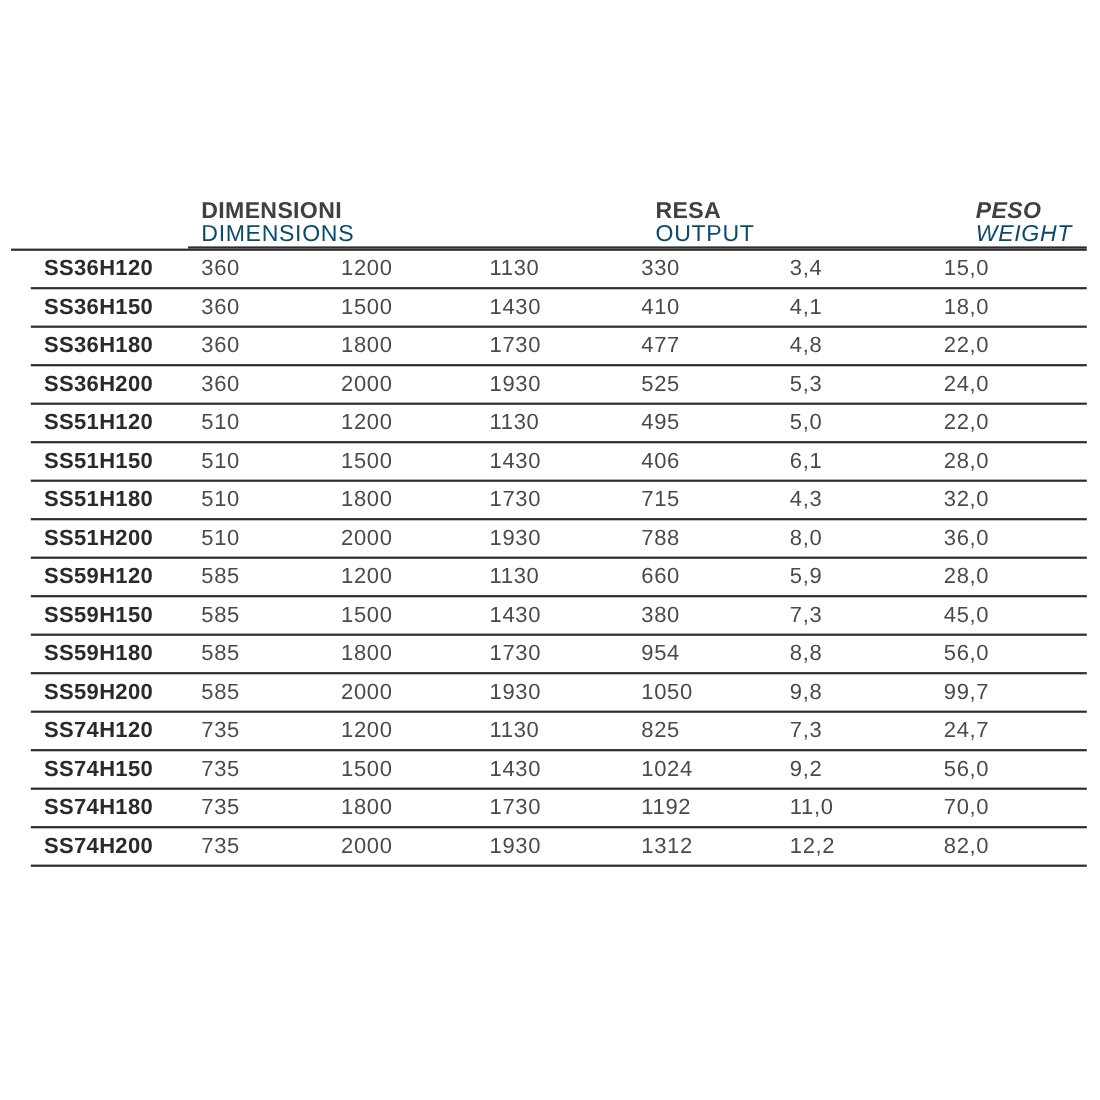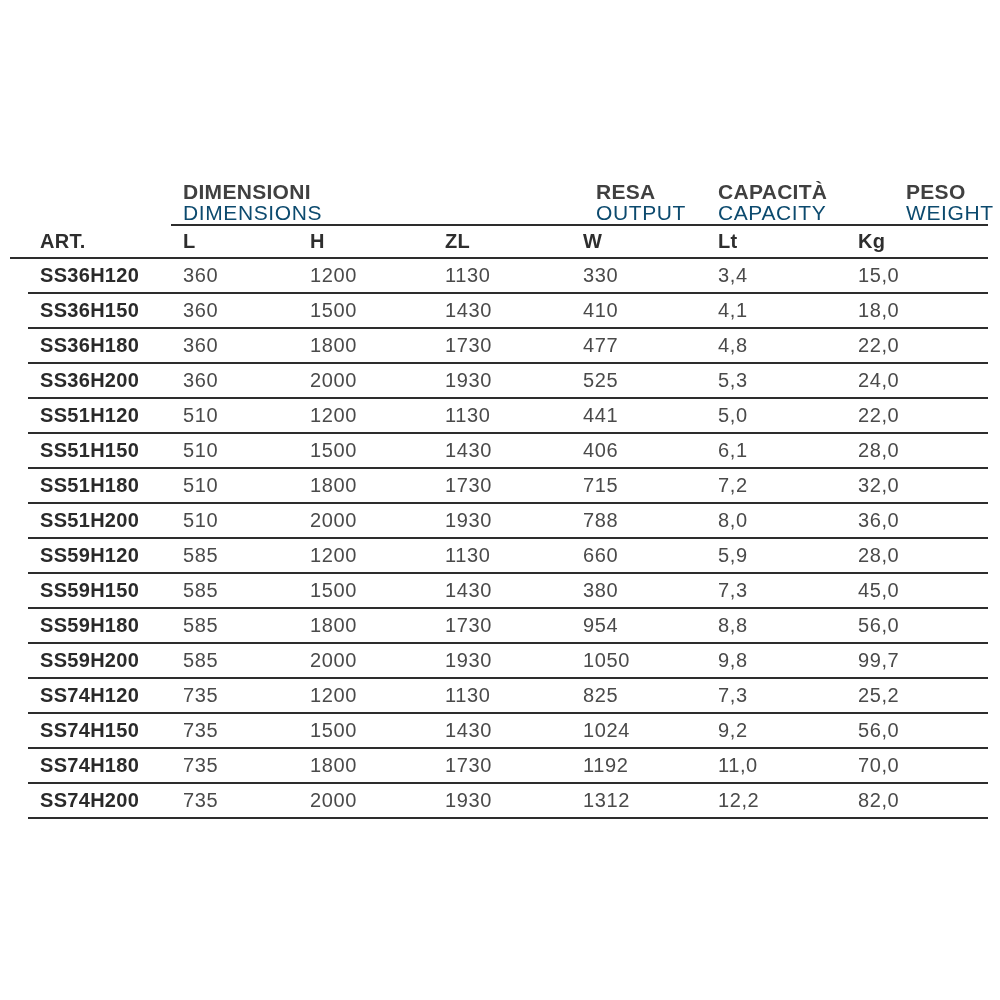--- a/index.html
+++ b/index.html
@@ -28,21 +28,21 @@
   }
   .group-block {
     position: absolute;
     top: 0;
     line-height: 21px;
     white-space: nowrap;
   }
   .group-block.g-dim { left: 155px; }
   .group-block.g-resa { left: 568px; }
   .group-block.g-cap { left: 690px; }
-  .group-block.g-peso { left: 878px; }
+  .group-block.g-peso { left: 859px; font-style: italic; }
   .group-title {
     font-size: 21px;
     font-weight: 700;
     color: #404040;
     letter-spacing: 0.3px;
   }
   .group-sub {
     font-size: 21px;
     font-weight: 400;
     color: #0c4a6e;
@@ -105,40 +105,27 @@
 
     <div class="group-row">
       <div class="group-block g-dim">
         <div class="group-title">DIMENSIONI</div>
         <div class="group-sub">DIMENSIONS</div>
       </div>
       <div class="group-block g-resa">
         <div class="group-title">RESA</div>
         <div class="group-sub">OUTPUT</div>
       </div>
-      <div class="group-block g-cap">
-        <div class="group-title">CAPACITÀ</div>
-        <div class="group-sub">CAPACITY</div>
-      </div>
       <div class="group-block g-peso">
         <div class="group-title">PESO</div>
         <div class="group-sub">WEIGHT</div>
       </div>
     </div>
     <div class="group-line"></div>
 
-    <div class="cols subheader-row">
-      <div class="cell">ART.</div>
-      <div class="cell">L</div>
-      <div class="cell">H</div>
-      <div class="cell">ZL</div>
-      <div class="cell">W</div>
-      <div class="cell">Lt</div>
-      <div class="cell">Kg</div>
-    </div>
     <div class="subheader-line"></div>
 
     <div id="table-body">
         <div class="cols row">
     <div class="cell art">SS36H120</div>
     <div class="cell num">360</div>
     <div class="cell num">1200</div>
     <div class="cell num">1130</div>
     <div class="cell num">330</div>
     <div class="cell num">3,4</div>
@@ -169,40 +156,40 @@
     <div class="cell num">1930</div>
     <div class="cell num">525</div>
     <div class="cell num">5,3</div>
     <div class="cell num">24,0</div>
   </div>
         <div class="cols row">
     <div class="cell art">SS51H120</div>
     <div class="cell num">510</div>
     <div class="cell num">1200</div>
     <div class="cell num">1130</div>
-    <div class="cell num">441</div>
+    <div class="cell num">495</div>
     <div class="cell num">5,0</div>
     <div class="cell num">22,0</div>
   </div>
         <div class="cols row">
     <div class="cell art">SS51H150</div>
     <div class="cell num">510</div>
     <div class="cell num">1500</div>
     <div class="cell num">1430</div>
     <div class="cell num">406</div>
     <div class="cell num">6,1</div>
     <div class="cell num">28,0</div>
   </div>
         <div class="cols row">
     <div class="cell art">SS51H180</div>
     <div class="cell num">510</div>
     <div class="cell num">1800</div>
     <div class="cell num">1730</div>
     <div class="cell num">715</div>
-    <div class="cell num">7,2</div>
+    <div class="cell num">4,3</div>
     <div class="cell num">32,0</div>
   </div>
         <div class="cols row">
     <div class="cell art">SS51H200</div>
     <div class="cell num">510</div>
     <div class="cell num">2000</div>
     <div class="cell num">1930</div>
     <div class="cell num">788</div>
     <div class="cell num">8,0</div>
     <div class="cell num">36,0</div>
@@ -243,21 +230,21 @@
     <div class="cell num">9,8</div>
     <div class="cell num">99,7</div>
   </div>
         <div class="cols row">
     <div class="cell art">SS74H120</div>
     <div class="cell num">735</div>
     <div class="cell num">1200</div>
     <div class="cell num">1130</div>
     <div class="cell num">825</div>
     <div class="cell num">7,3</div>
-    <div class="cell num">25,2</div>
+    <div class="cell num">24,7</div>
   </div>
         <div class="cols row">
     <div class="cell art">SS74H150</div>
     <div class="cell num">735</div>
     <div class="cell num">1500</div>
     <div class="cell num">1430</div>
     <div class="cell num">1024</div>
     <div class="cell num">9,2</div>
     <div class="cell num">56,0</div>
   </div>

